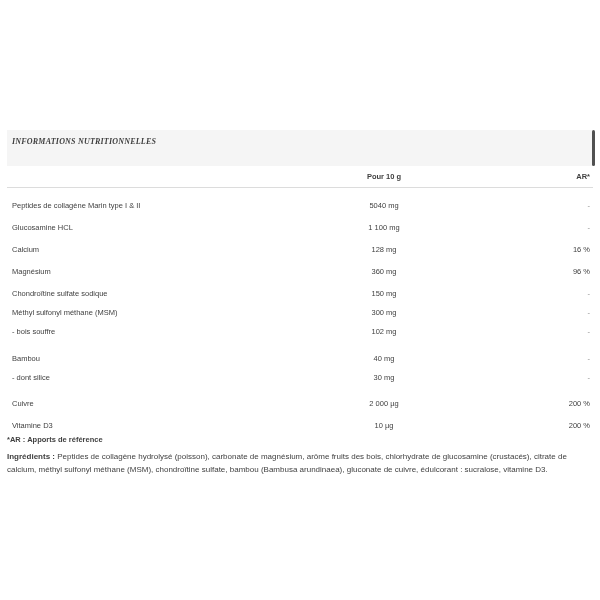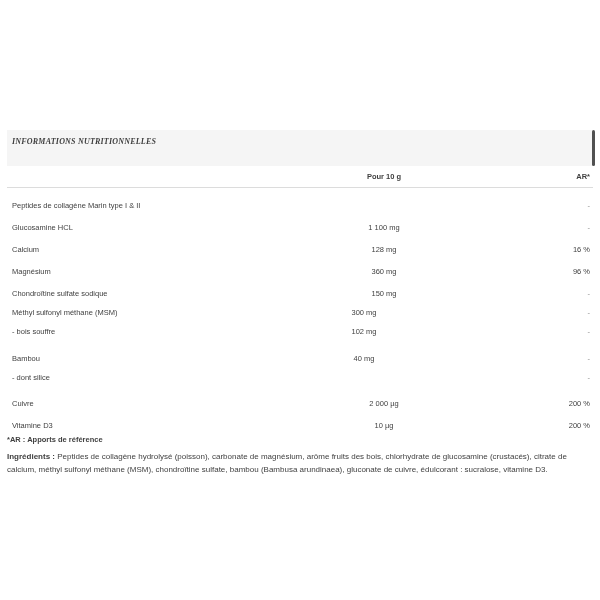--- a/index.html
+++ b/index.html
@@ -14,21 +14,21 @@
   .band .title { font-size:8px; font-weight:bold; font-style:italic; letter-spacing:.2px; line-height:10px;font-family:Liberation Serif, serif; }
   .band .serving { font-size:7.5px; line-height:11px; }
 
   .colhead { display:flex; align-items:center; height:21px; font-size:7.5px; font-weight:bold; padding:0 3px 0 5px; }
   .col-label { flex:1; }
   .col-amount { width:160px; text-align:center; }
   .col-ar { width:126px; text-align:right; }
 
   .ntable { border-top:1px solid #dcdcdc; }
   .row { display:flex; align-items:flex-end; height:22px; font-size:7.5px; padding:0 3px 0 5px; }
-  .row.compact { height:19px;gap:20px; }
+  .row.compact { height:19px; }
   .col-ar.dash { color:#8f8f8f; }
 
   .footnote { font-size:7.5px; font-weight:bold; padding:5px 0 2px 0; }
   .ingredients { margin:0; padding-top:5px; font-size:8px; line-height:12.5px; width:584px; }
   .ingredients b { font-weight:bold; }
 
   .scroll-thumb { position:absolute; left:592px; top:130px; width:3px; height:36px;
                   background:#505050; border-radius:2px; }
 </style>
 </head>
@@ -42,20 +42,21 @@
 
   <div class="colhead">
     <span class="col-label"></span>
     <span class="col-amount">Pour 10 g</span>
     <span class="col-ar">AR*</span>
   </div>
 
   <div class="ntable" id="ntable">
       <div class="row">
         <span class="col-label">Peptides de collagène Marin type I &amp; II</span>
+        <span class="col-amount">5040 mg</span>
         <span class="col-ar dash">-</span>
       </div>
       <div class="row">
         <span class="col-label">Glucosamine HCL</span>
         <span class="col-amount">1 100 mg</span>
         <span class="col-ar dash">-</span>
       </div>
       <div class="row">
         <span class="col-label">Calcium</span>
         <span class="col-amount">128 mg</span>
@@ -81,20 +82,21 @@
         <span class="col-amount">102 mg</span>
         <span class="col-ar dash">-</span>
       </div>
       <div class="row compact" style="margin-top: 8px;">
         <span class="col-label">Bambou</span>
         <span class="col-amount">40 mg</span>
         <span class="col-ar dash">-</span>
       </div>
       <div class="row compact">
         <span class="col-label">- dont silice</span>
+        <span class="col-amount">30 mg</span>
         <span class="col-ar dash">-</span>
       </div>
       <div class="row" style="margin-top: 4px;">
         <span class="col-label">Cuivre</span>
         <span class="col-amount">2 000 µg</span>
         <span class="col-ar">200 %</span>
       </div>
       <div class="row">
         <span class="col-label">Vitamine D3</span>
         <span class="col-amount">10 µg</span>

